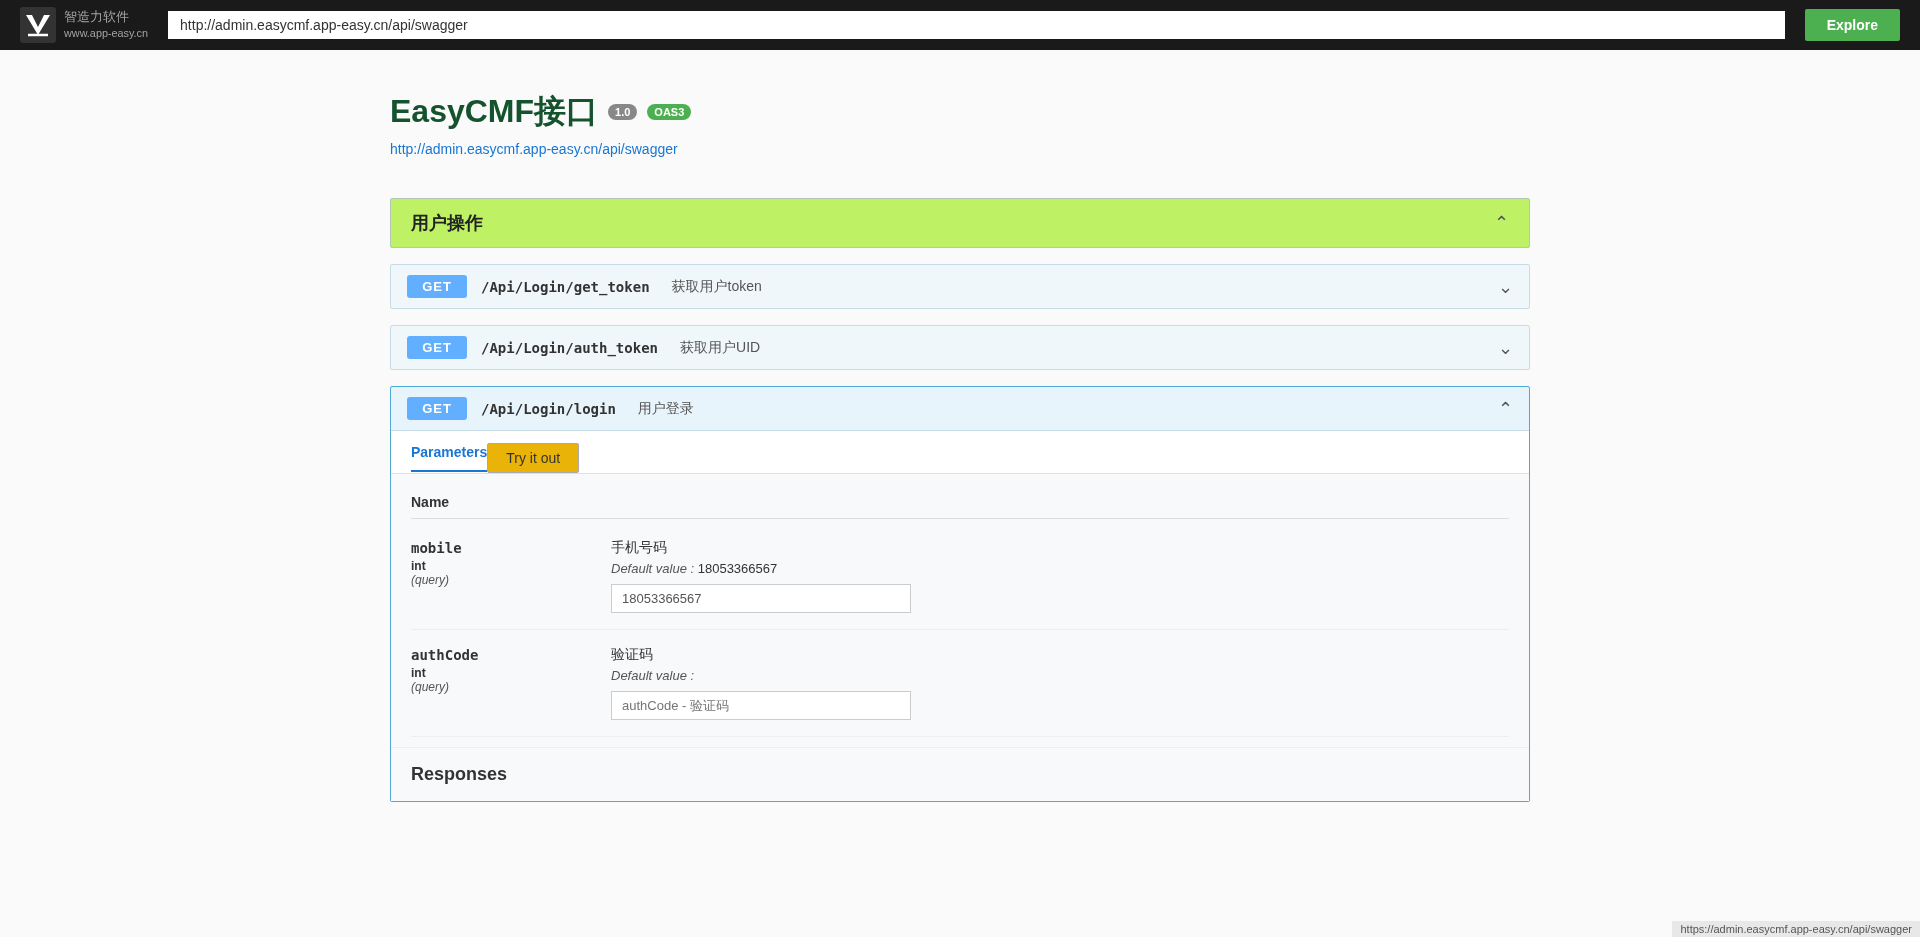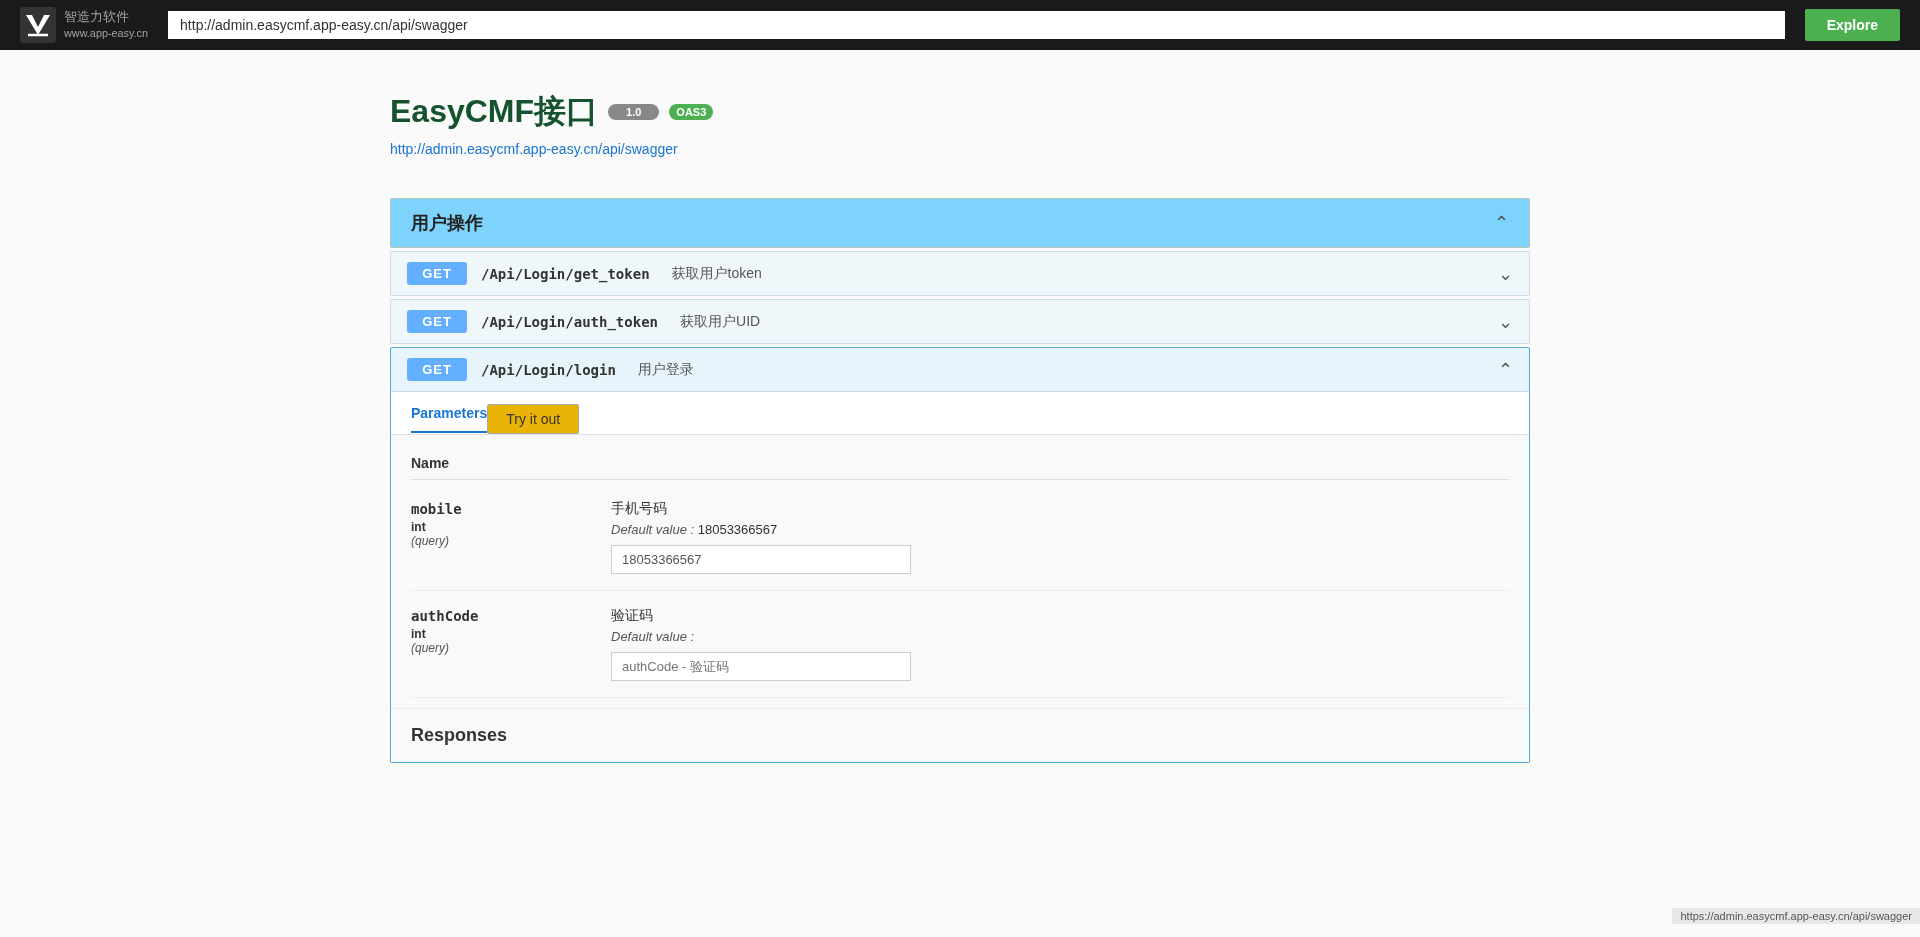--- a/index.html
+++ b/index.html
@@ -65,21 +65,21 @@
     .api-title-text {
       font-size: 32px;
       font-weight: bold;
       color: #14532d;
       text-align: center;
     }
     .badge-version {
       background: #888;
       color: #fff;
       font-size: 11px;
-      padding: 2px 18px;
+      padding: 2px 7px;
       border-radius: 10px;
       font-weight: bold;
     }
     .badge-oas3 {
       background: #4caf50;
       color: #fff;
       font-size: 11px;
       padding: 2px 7px;
       border-radius: 10px;
       font-weight: bold;
@@ -93,40 +93,40 @@
     
     .section-container {
       margin-top: 40px;
     }
 
     
     .section-header {
       display: flex;
       align-items: center;
       justify-content: space-between;
-      background: #7dd3fc;
+      background: #bef264;
       border: 1px solid #b3c8b3;
       padding: 12px 20px;
       cursor: pointer;
       border-radius: 2px;
     }
     .section-title {
       font-size: 18px;
       font-weight: bold;
       color: #222;
     }
     .chevron-icon {
       font-size: 18px;
       color: #555;
     }
 
     
     .api-row {
       border: 1px solid #c8dce8;
-      margin-top: 3px;
+      margin-top: 16px;
       border-radius: 2px;
       background: #f0f7fb;
     }
     .api-row-header {
       display: flex;
       align-items: center;
       justify-content: space-between;
       padding: 10px 16px;
       cursor: pointer;
     }
@@ -279,21 +279,21 @@
     }
     .responses-title {
       font-size: 18px;
       font-weight: bold;
       color: #333;
     }
 
     
     .status-bar {
       position: fixed;
-      bottom: 13px;
+      bottom: 0;
       right: 0;
       background: #e8e8e8;
       font-size: 11px;
       color: #555;
       padding: 2px 8px;
     }
   </style>
 </head>
 <body>
 

